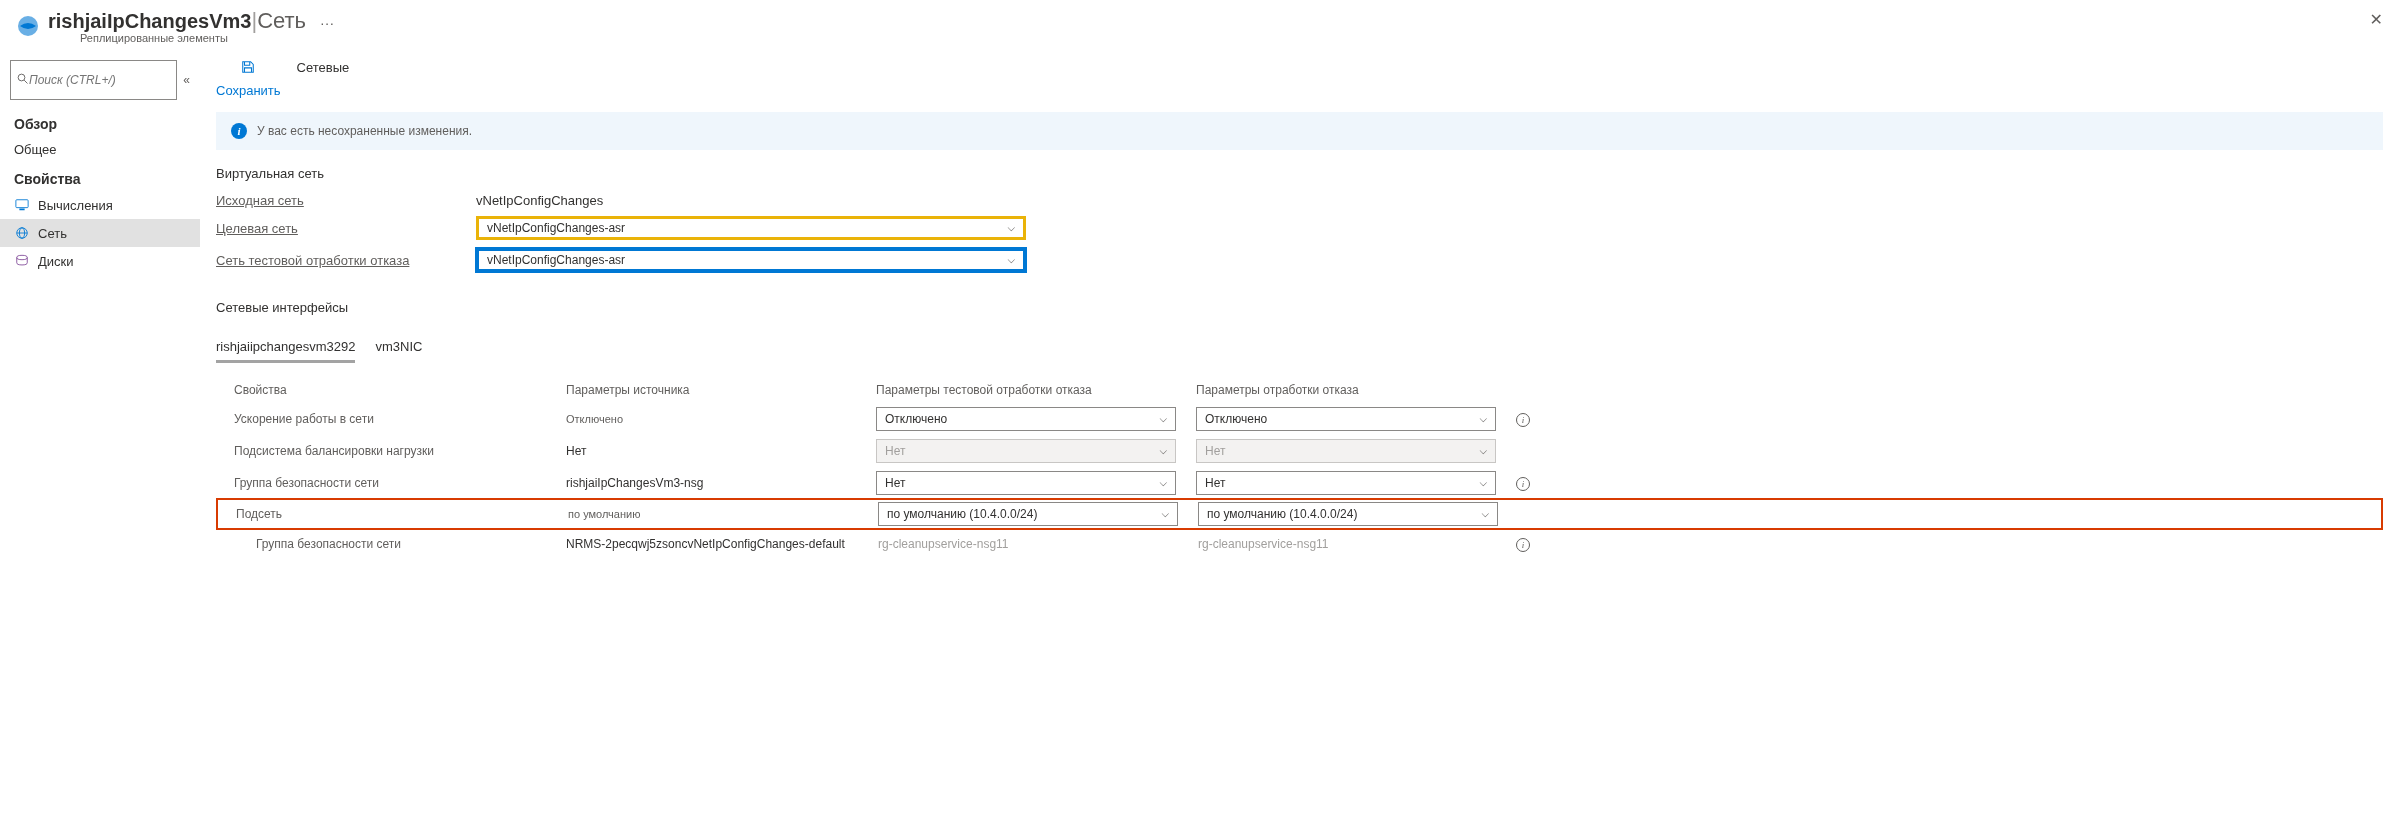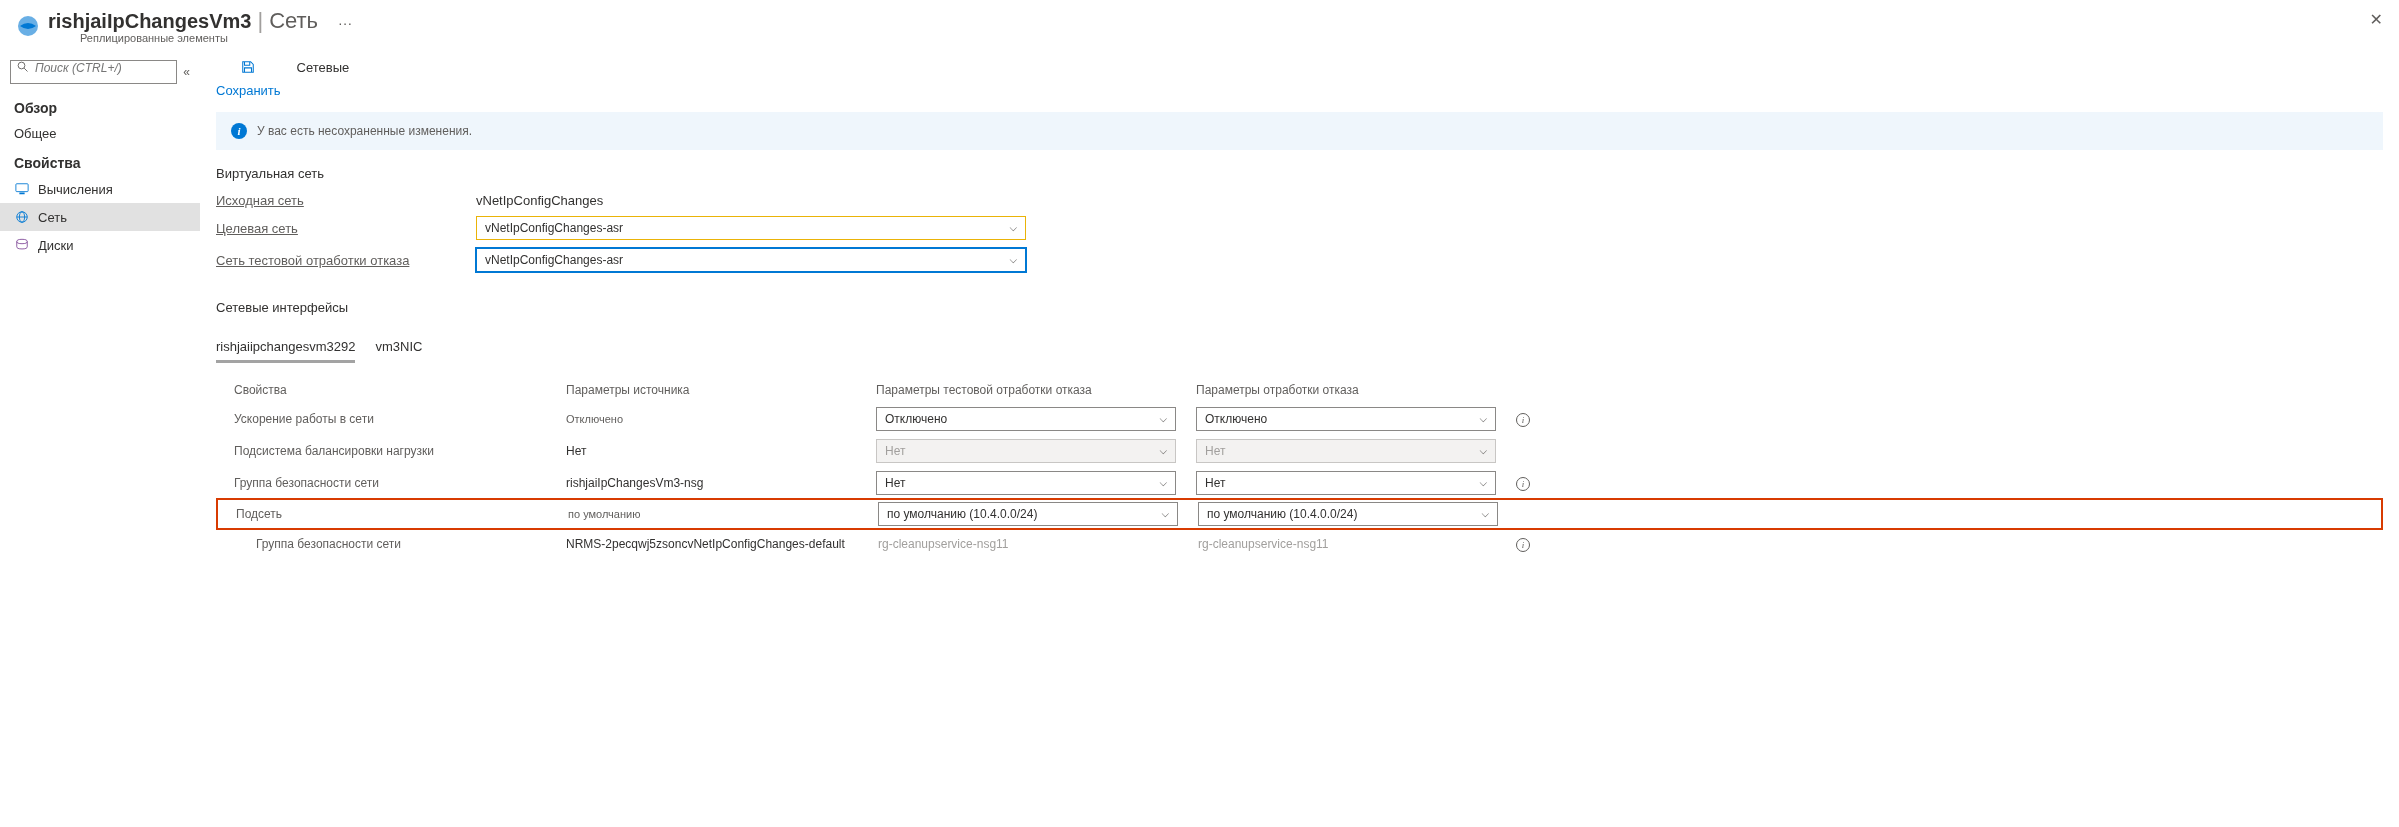--- a/index.html
+++ b/index.html
@@ -1,31 +1,31 @@
 <!DOCTYPE html>
 <html><head>
 <meta charset="utf-8">
 <style>
 * { margin: 0; padding: 0; box-sizing: border-box; font-family: 'Segoe UI', Tahoma, sans-serif; }
 body { background: #fff; color: #323130; font-size: 13px; }
 
 .header { display: flex; align-items: center; padding: 8px 16px; border-bottom: none; }
 .header-icon { width: 24px; height: 24px; margin-right: 8px; }
-.header-title { display: flex; align-items: baseline; gap: 6px; }
+.header-title { display: flex; align-items: baseline; }
 .resource-name { font-size: 20px; font-weight: 600; color: #323130; }
 .divider-bar { font-size: 22px; color: #a19f9d; font-weight: 300; }
 .blade-title { font-size: 22px; color: #605e5c; font-weight: 400; }
 .subtitle { font-size: 11px; color: #605e5c; margin-left: 32px; margin-top: -2px; }
 .more-icon { margin-left: 14px; color: #605e5c; font-size: 14px; cursor: pointer; }
 .close-x { position: absolute; right: 16px; top: 10px; font-size: 16px; color: #605e5c; cursor: pointer; }
 
 .main-layout { display: flex; }
 .sidebar { width: 200px; padding: 8px 0; flex-shrink: 0; }
 .search-wrap { display: flex; align-items: center; padding: 0 10px 8px 10px; gap: 6px; }
-.search-box { flex: 1; border: 1px solid #8a8886; height: 24px; padding: 0 6px; font-size: 12px; display: flex; align-items: flex-start; gap: 6px; }
+.search-box { flex: 1; border: 1px solid #8a8886; height: 40px; padding: 0 6px; font-size: 12px; display: flex; align-items: center; }
 .search-box input { border: none; outline: none; width: 100%; font-size: 12px; font-style: italic; color: #605e5c; }
 .collapse-arrow { color: #605e5c; cursor: pointer; font-size: 12px; }
 
 .section-head { font-size: 14px; font-weight: 600; color: #323130; padding: 8px 14px 4px 14px; }
 .nav-item { display: flex; align-items: center; gap: 8px; padding: 6px 14px; font-size: 13px; color: #323130; cursor: pointer; }
 .nav-item.active { background: #e1e1e1; }
 .nav-icon { width: 16px; height: 16px; display: inline-flex; align-items: center; justify-content: center; }
 
 .content { flex: 1; padding: 8px 16px; }
 .toolbar { display: flex; gap: 16px; margin-bottom: 14px; }
@@ -33,21 +33,21 @@
 .tool-btn.secondary { color: #323130; }
 
 .info-banner { background: #eff6fc; border: 1px solid #eff6fc; padding: 10px 14px; display: flex; align-items: center; gap: 10px; margin-bottom: 16px; }
 .info-icon { width: 16px; height: 16px; background: #0078d4; border-radius: 50%; color: #fff; font-size: 11px; font-weight: bold; display: flex; align-items: center; justify-content: center; font-family: serif; font-style: italic; }
 .info-text { font-size: 12px; color: #605e5c; }
 
 .field-section-title { font-size: 13px; color: #323130; margin-bottom: 12px; }
 .field-row { display: flex; align-items: center; margin-bottom: 8px; }
 .field-label { width: 260px; font-size: 13px; color: #605e5c; text-decoration: underline; }
 .field-value { font-size: 13px; color: #323130; }
-.select-box { width: 550px; height: 24px; border: 1px solid #eab308; padding: 0 8px; display: flex; align-items: center; justify-content: space-between; font-size: 12px; cursor: pointer; background: #fff; }
+.select-box { width: 550px; height: 24px; border: 3px solid #eab308; padding: 0 8px; display: flex; align-items: center; justify-content: space-between; font-size: 12px; cursor: pointer; background: #fff; }
 .select-box.highlighted { outline: 1px solid #0078d4; border-color: #0078d4; }
 .chevron { font-size: 10px; color: #605e5c; }
 
 .tabs { display: flex; gap: 20px; border-bottom: none; margin: 18px 0 14px 0; }
 .tab { font-size: 13px; color: #323130; padding: 6px 0; cursor: pointer; }
 .tab.active { border-bottom: 3px solid #a3a3a3; font-weight: 400; }
 
 .sub-section { font-size: 13px; color: #323130; margin: 14px 0 10px 4px; }
 
 .table { width: 100%; }

